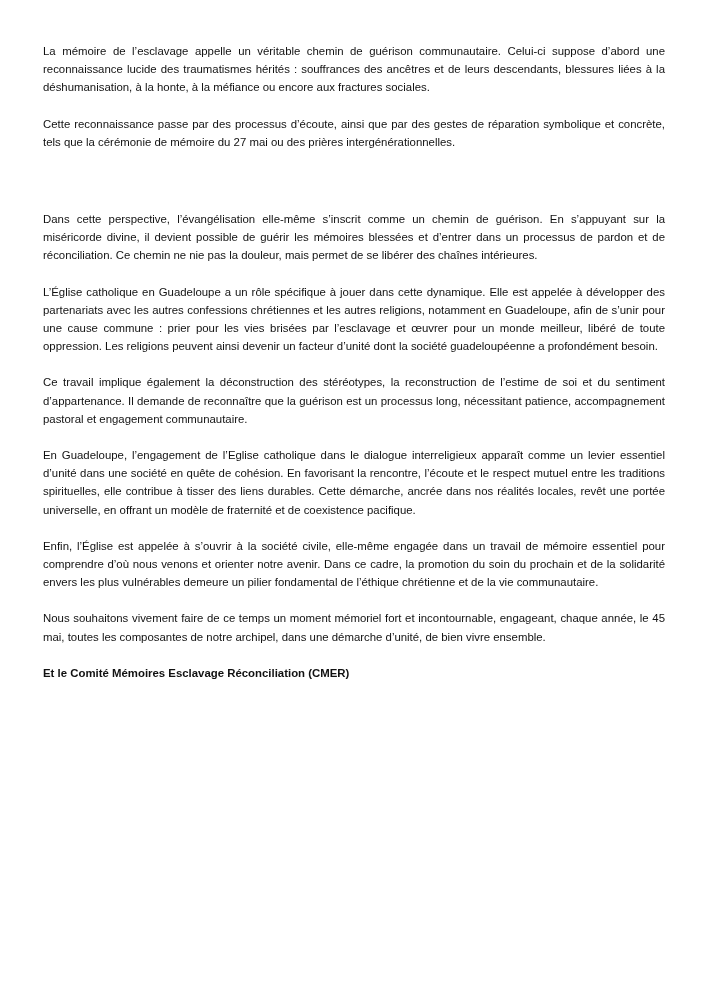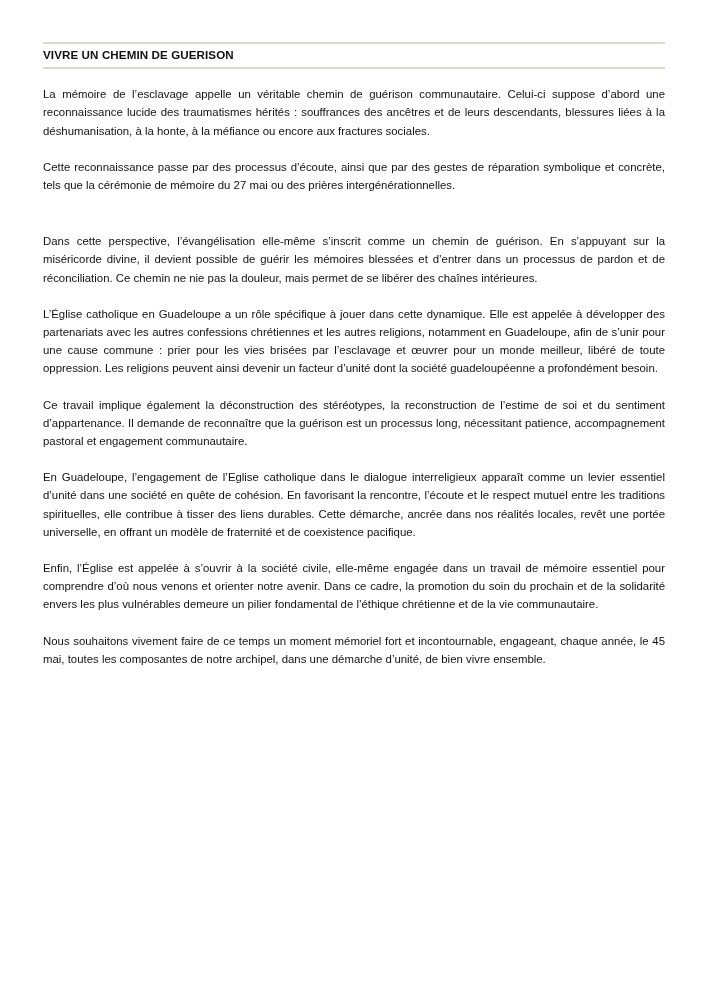--- a/index.html
+++ b/index.html
@@ -10,39 +10,39 @@
       font-size: 11.4px; line-height: 18.2px; color: #111111;
     }
     .heading {
       border-top: 2px solid #ddd6cc;
       border-bottom: 2px solid #ddd6cc;
       padding: 2px 0 3px 0;
       font-weight: bold; font-size: 11.6px; letter-spacing: 0.1px;
       margin-bottom: 16px;
     }
     .para { text-align: justify; margin: 0 0 18px 0; }
-    .para.gap-after { margin-bottom: 38px; }
+    .para.gap-after { margin-bottom: 59px; }
     .bold { font-weight: normal; }
     .sig { font-weight: bold; margin: 0 0 18px 0; }
   </style>
 </head>
 <body>
 
 <div class="page">
-  <div class="heading">VIVRE UN CHEMIN DE GUERISON</div>
 
   <p class="para"><span class="bold">La mémoire de l’esclavage appelle un véritable chemin de guérison communautaire.</span><span> Celui-ci suppose d’abord une reconnaissance lucide des traumatismes hérités : souffrances des ancêtres et de leurs descendants, blessures liées à la déshumanisation, à la honte, à la méfiance ou encore aux fractures sociales.</span></p>
 
   <p class="para gap-after">Cette reconnaissance passe par des processus d’écoute, ainsi que par des gestes de réparation symbolique et concrète, tels que la cérémonie de mémoire du 27 mai ou des prières intergénérationnelles.</p>
 
   <p class="para">Dans cette perspective, l’évangélisation elle-même s’inscrit comme un chemin de guérison. En s’appuyant sur la miséricorde divine, il devient possible de guérir les mémoires blessées et d’entrer dans un processus de pardon et de réconciliation. Ce chemin ne nie pas la douleur, mais permet de se libérer des chaînes intérieures.</p>
 
   <p class="para"><span>L’Église catholique en Guadeloupe a un rôle spécifique à jouer dans cette dynamique. Elle est appelée à développer des partenariats avec les autres confessions chrétiennes et les autres religions, notamment en Guadeloupe, afin de s’unir pour une cause commune : prier pour les vies brisées par l’esclavage et œuvrer pour un monde meilleur, libéré de toute oppression. </span><span class="bold">Les religions peuvent ainsi devenir un facteur d’unité dont la société guadeloupéenne a profondément besoin.</span></p>
 
   <p class="para">Ce travail implique également la déconstruction des stéréotypes, la reconstruction de l’estime de soi et du sentiment d’appartenance. Il demande de reconnaître que la guérison est un processus long, nécessitant patience, accompagnement pastoral et engagement communautaire.</p>
 
   <p class="para">En Guadeloupe, l’engagement de l’Eglise catholique dans le dialogue interreligieux apparaît comme un levier essentiel d’unité dans une société en quête de cohésion. En favorisant la rencontre, l’écoute et le respect mutuel entre les traditions spirituelles, elle contribue à tisser des liens durables. Cette démarche, ancrée dans nos réalités locales, revêt une portée universelle, en offrant un modèle de fraternité et de coexistence pacifique.</p>
 
   <p class="para">Enfin, l’Église est appelée à s’ouvrir à la société civile, elle-même engagée dans un travail de mémoire essentiel pour comprendre d’où nous venons et orienter notre avenir. Dans ce cadre, la promotion du soin du prochain et de la solidarité envers les plus vulnérables demeure un pilier fondamental de l’éthique chrétienne et de la vie communautaire.</p>
 
   <p class="para">Nous souhaitons vivement faire de ce temps un moment mémoriel fort et incontournable, engageant, chaque année, le 45 mai, toutes les composantes de notre archipel, dans une démarche d’unité, de bien vivre ensemble.</p>
 
+  <p class="sig">Et le Comité Mémoires Esclavage Réconciliation (CMER)</p>
 </div>
 
 </body></html>

